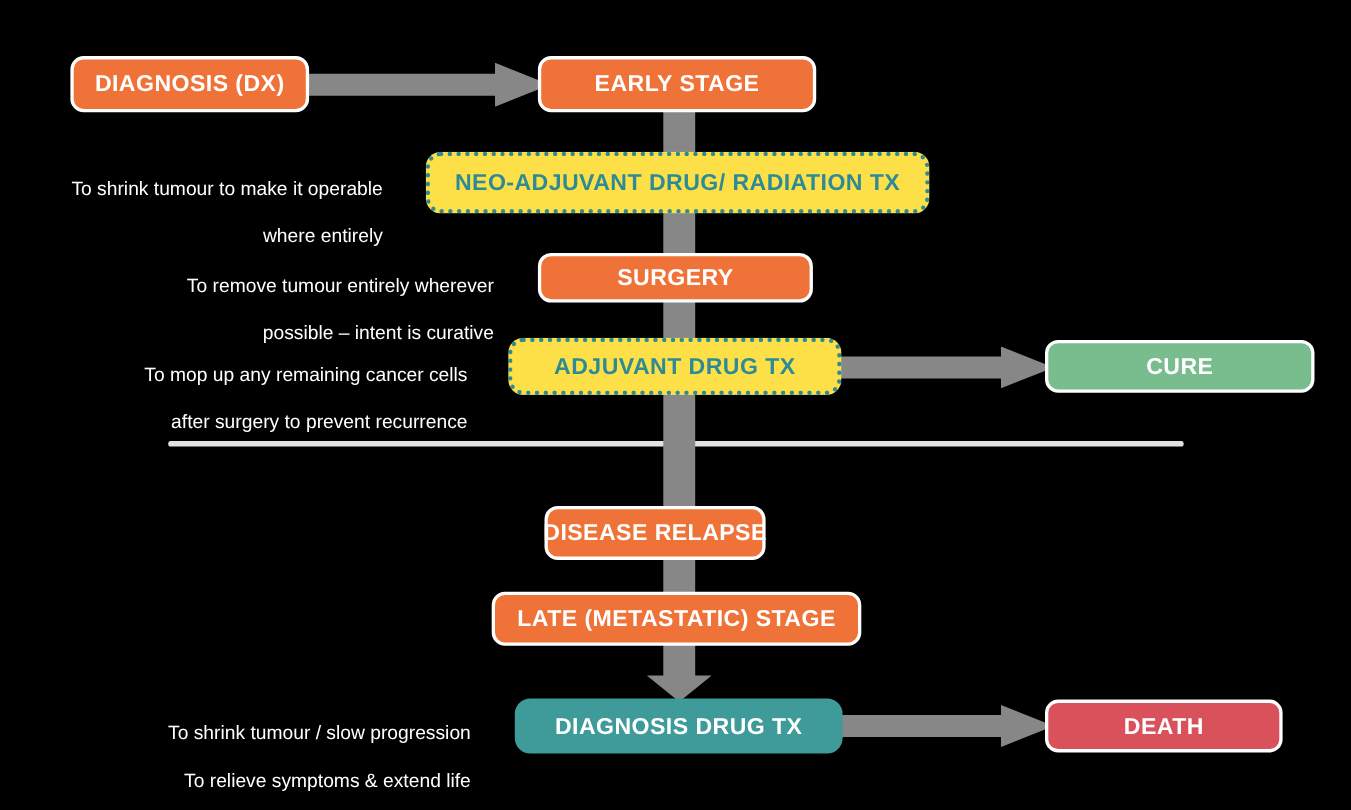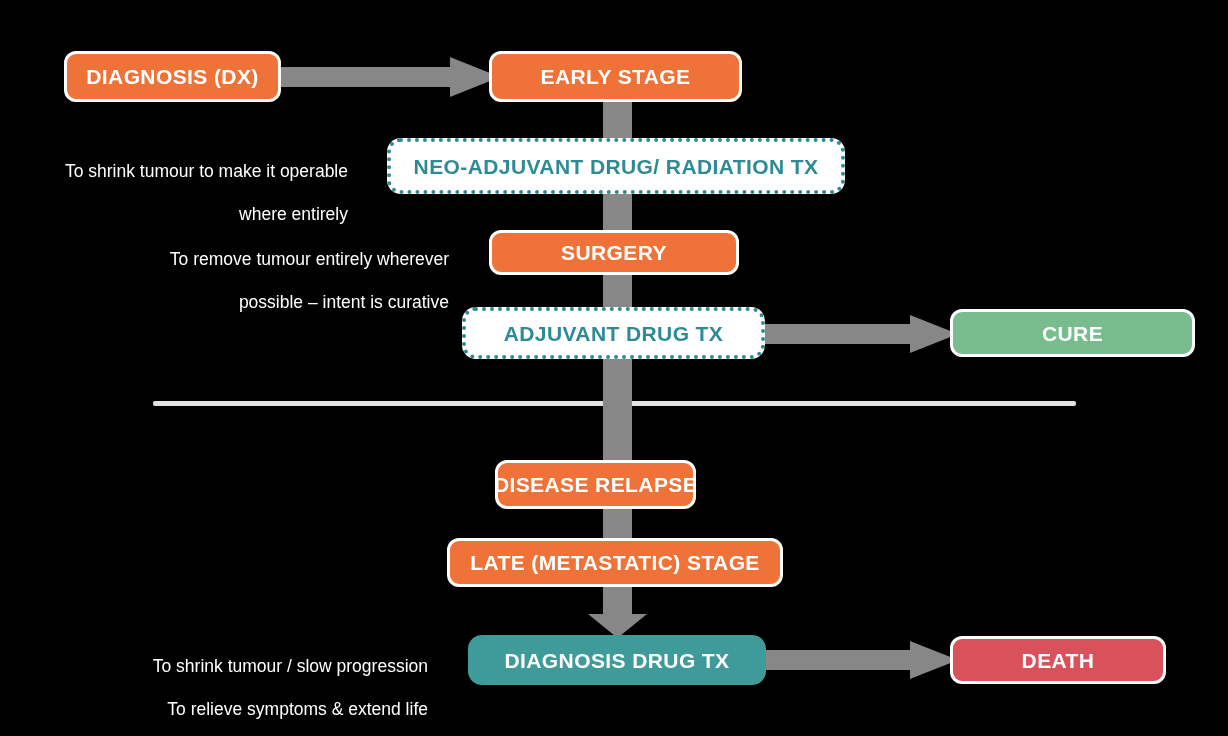--- a/index.html
+++ b/index.html
@@ -42,21 +42,21 @@
   .node.green   { background: #79bd8f; }
   .node.red     { background: #d9515a; }
   .node.tealfill{
     background: #3f9a9a;
     border: none;
     color: #ffffff;
     font-size: 21px;
     border-radius: 14px;
   }
   .node.dotted {
-    background: #ffffff;
+    background: #fde047;
     border: 4px dotted #2e8b96;
     color: #2e8b96;
     font-size: 21px;
     border-radius: 14px;
   }
 
   
   .arrow-h, .arrow-v, .bar-v, .divider {
     position: absolute;
   }
@@ -169,19 +169,23 @@
   <div class="note" style="left:40px; top:141px; width:308px;">
     <span class="line">To shrink tumour to make it operable</span>
     <span class="line">where entirely</span>
   </div>
 
   <div class="note" style="left:140px; top:229px; width:309px;">
     <span class="line">To remove tumour entirely wherever</span>
     <span class="line">possible – intent is curative</span>
   </div>
 
+  <div class="note" style="left:116px; top:310px; width:309px;">
+    <span class="line">To mop up any remaining cancer cells</span>
+    <span class="line">after surgery to prevent recurrence</span>
+  </div>
 
   <div class="note" style="left:140px; top:636px; width:288px;">
     <span class="line">To shrink tumour / slow progression</span>
     <span class="line">To relieve symptoms &amp; extend life</span>
   </div>
 
 </div>
 
 </body></html>

